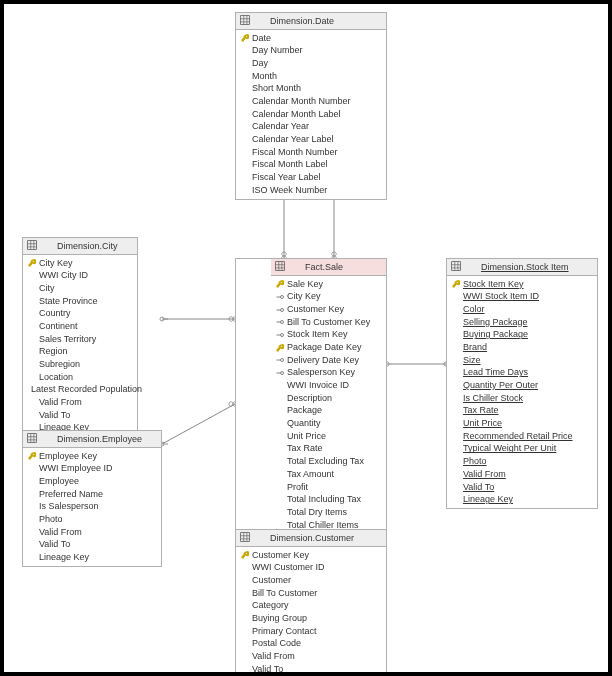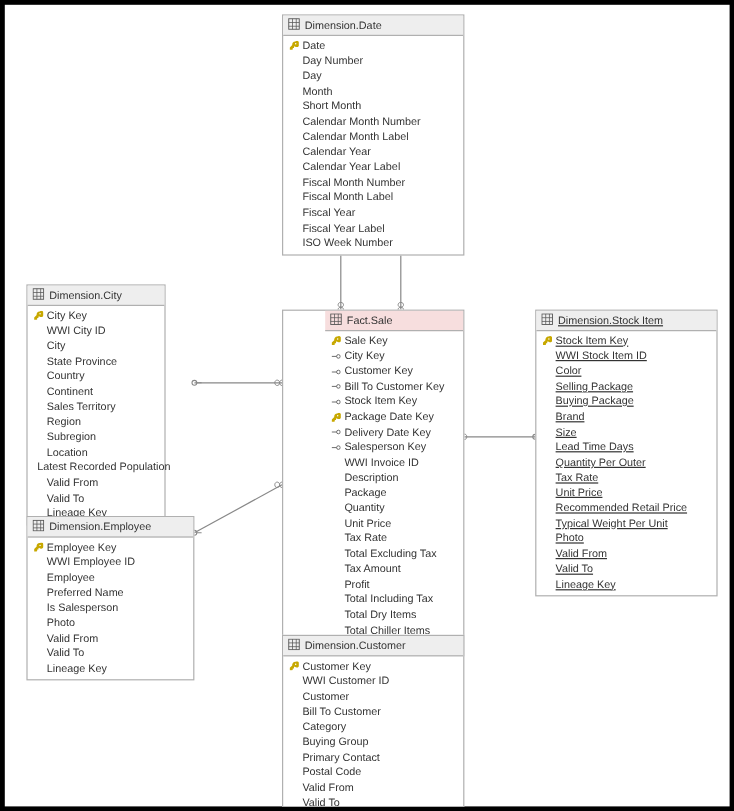--- a/index.html
+++ b/index.html
@@ -31,21 +31,21 @@
   }
   .tbl {
     position: absolute;
     border: 1px solid #b0b0b0;
     background: #fff;
     box-shadow: 0 0 0 rgba(0,0,0,0);
   }
   .tbl-header {
     display: flex;
     align-items: center;
-    gap: 4px;
+    gap: 20px;
     background: #eeeeee;
     border-bottom: 1px solid #b0b0b0;
     padding: 2px 4px;
     font-size: 9px;
     font-weight: 400;
     color: #333;
   }
   .tbl.fact .tbl-header {
     background: #f7dede;
   }
@@ -194,24 +194,20 @@
           <div class="col">
             <span class="icon "></span>
             <span>Fiscal Month Number</span>
           </div>
           <div class="col">
             <span class="icon "></span>
             <span>Fiscal Month Label</span>
           </div>
           <div class="col">
             <span class="icon "></span>
-            <span>Fiscal Year</span>
-          </div>
-          <div class="col">
-            <span class="icon "></span>
             <span>Fiscal Year Label</span>
           </div>
           <div class="col">
             <span class="icon "></span>
             <span>ISO Week Number</span>
           </div>
         </div>
       </div>
       <div class="tbl" style="left: 18px; top: 233px; width: 116px;">
         <div class="tbl-header">
@@ -524,20 +520,24 @@
           <div class="col">
             <span class="icon "></span>
             <span>Lead Time Days</span>
           </div>
           <div class="col">
             <span class="icon "></span>
             <span>Quantity Per Outer</span>
           </div>
           <div class="col">
             <span class="icon "></span>
+            <span>Is Chiller Stock</span>
+          </div>
+          <div class="col">
+            <span class="icon "></span>
             <span>Tax Rate</span>
           </div>
           <div class="col">
             <span class="icon "></span>
             <span>Unit Price</span>
           </div>
           <div class="col">
             <span class="icon "></span>
             <span>Recommended Retail Price</span>
           </div>

